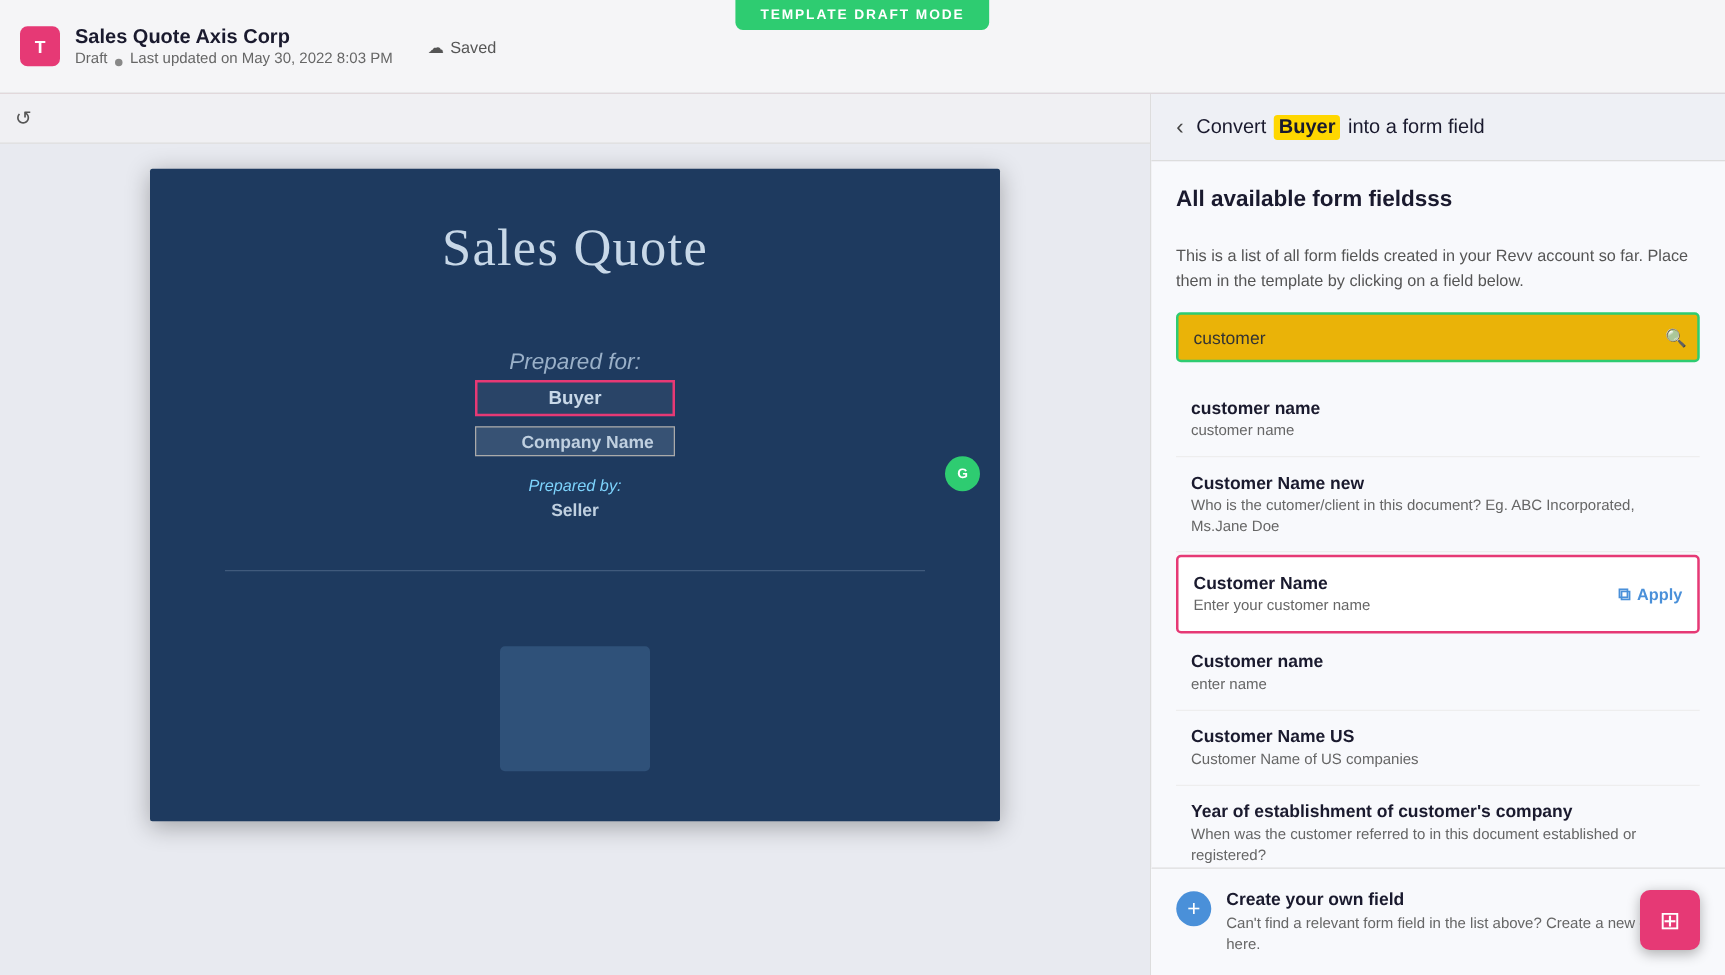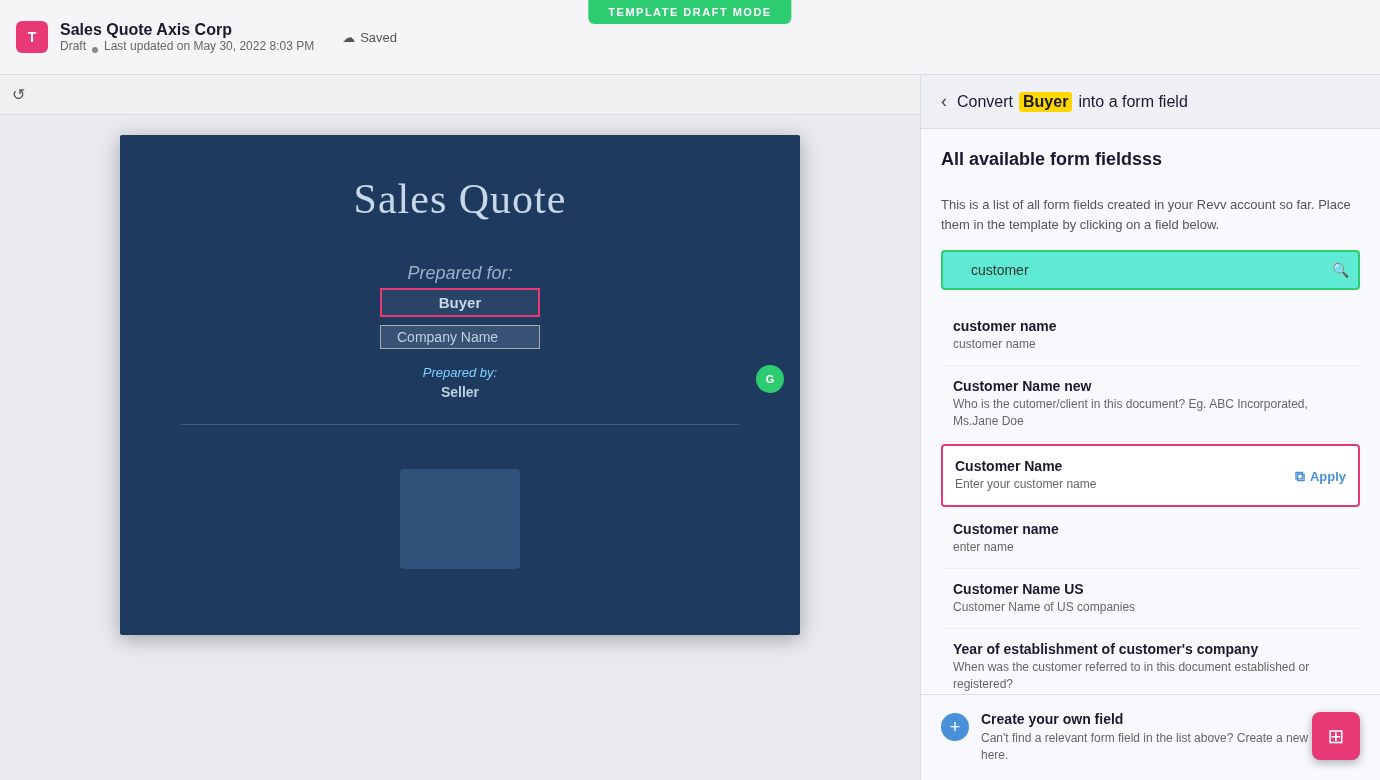--- a/index.html
+++ b/index.html
@@ -141,20 +141,21 @@
       background: #1e3a5f;
       width: 680px;
       min-height: 500px;
       border-radius: 2px;
       box-shadow: 0 4px 20px rgba(0,0,0,0.3);
       display: flex;
       flex-direction: column;
       align-items: center;
       padding: 40px 60px;
       position: relative;
+      gap: 16px;
     }
 
     .doc-title-text {
       font-family: Georgia, serif;
       font-size: 42px;
       color: #c8d8e8;
       margin-bottom: 40px;
       text-align: center;
       letter-spacing: 1px;
     }
@@ -182,24 +183,24 @@
       padding: 4px 20px;
       min-width: 160px;
       text-align: center;
     }
 
     .company-name-field {
       border: 1px solid #aaa;
       background: rgba(200,220,240,0.15);
       color: #c0d0e0;
       font-size: 14px;
-      font-weight: 400;
+      font-weight: 700;
       padding: 3px 16px;
       min-width: 160px;
-      text-align: left;
+      text-align: right;
       margin-top: 4px;
     }
 
     .prepared-by-label {
       font-size: 13px;
       color: #7dd3fc;
       font-style: italic;
       margin-top: 12px;
     }
 
@@ -304,27 +305,27 @@
       margin-bottom: 16px;
     }
 
     .search-box {
       position: relative;
       margin-bottom: 16px;
     }
 
     .search-input {
       width: 100%;
-      padding: 10px 36px 10px 28px;
+      padding: 10px 36px 10px 12px;
       border: 2px solid #2ecc71;
       border-radius: 4px;
       font-size: 14px;
       color: #333;
       outline: none;
-      background: #5eead4;
+      background: #eab308;
     }
 
     .search-icon-btn {
       position: absolute;
       right: 10px;
       top: 50%;
       transform: translateY(-50%);
       color: #888;
       font-size: 14px;
     }

